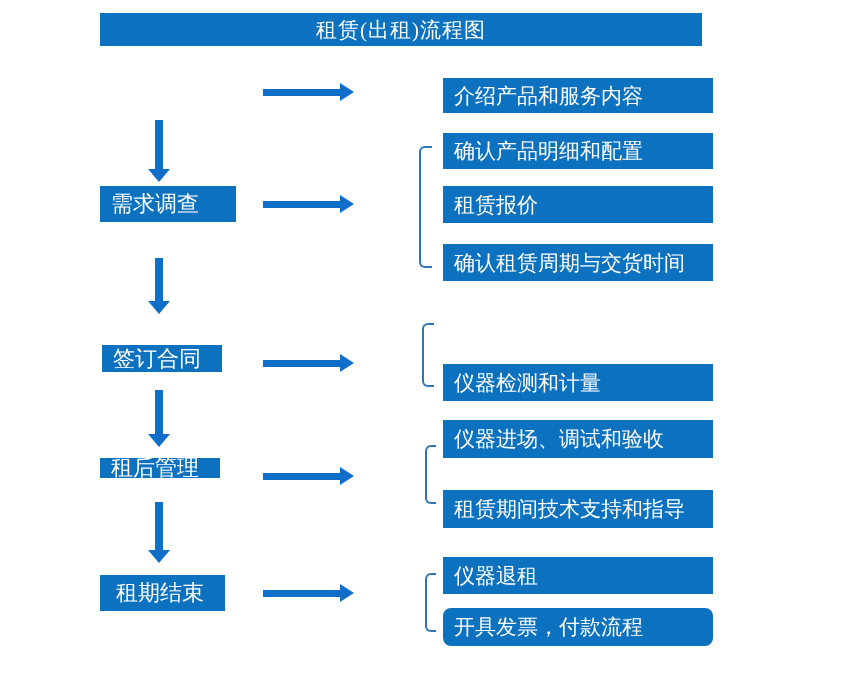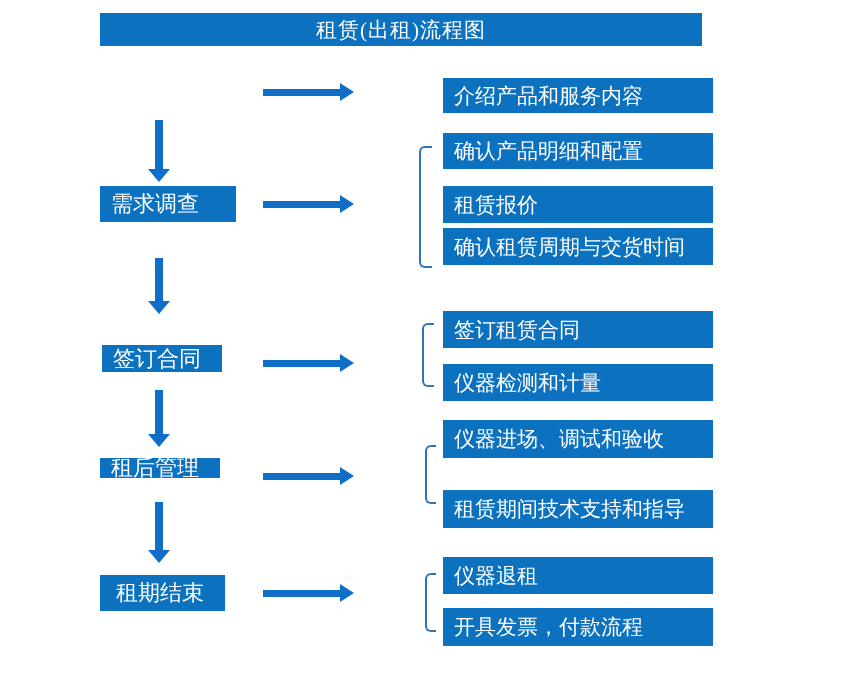--- a/index.html
+++ b/index.html
@@ -95,24 +95,23 @@
 
   <div class="bracket" style="left:419px;top:146px;width:11px;height:118px;"></div>
   <div class="bracket" style="left:422px;top:323px;width:10px;height:60px;"></div>
   <div class="bracket" style="left:425px;top:445px;width:9px;height:55px;"></div>
   <div class="bracket" style="left:425px;top:573px;width:9px;height:55px;"></div>
 
   <div class="box detail" style="left:443px;top:78px;width:259px;height:35px;">介绍产品和服务内容</div>
 
   <div class="box detail" style="left:443px;top:133px;width:259px;height:36px;">确认产品明细和配置</div>
   <div class="box detail" style="left:443px;top:186px;width:259px;height:37px;">租赁报价</div>
-  <div class="box detail" style="left:443px;top:228px;width:259px;height:37px;">确认租赁周期与交货时间</div>
+  <div class="box detail" style="left:443px;top:244px;width:259px;height:37px;">确认租赁周期与交货时间</div>
 
-  <div class="box detail" style="left:443px;top:311px;width:259px;height:37px;">签订租赁合同</div>
   <div class="box detail" style="left:443px;top:364px;width:259px;height:37px;">仪器检测和计量</div>
 
   <div class="box detail" style="left:443px;top:420px;width:259px;height:38px;">仪器进场、调试和验收</div>
   <div class="box detail" style="left:443px;top:490px;width:259px;height:38px;">租赁期间技术支持和指导</div>
 
   <div class="box detail" style="left:443px;top:557px;width:259px;height:37px;">仪器退租</div>
-  <div class="box detail" style="left:443px;top:608px;width:259px;height:38px;">开具发票，付款流程</div>
+  <div class="box detail" style="left:443px;top:608px;width:259px;height:38px;border-radius:8px;">开具发票，付款流程</div>
 
 </div>
 
 </body></html>

